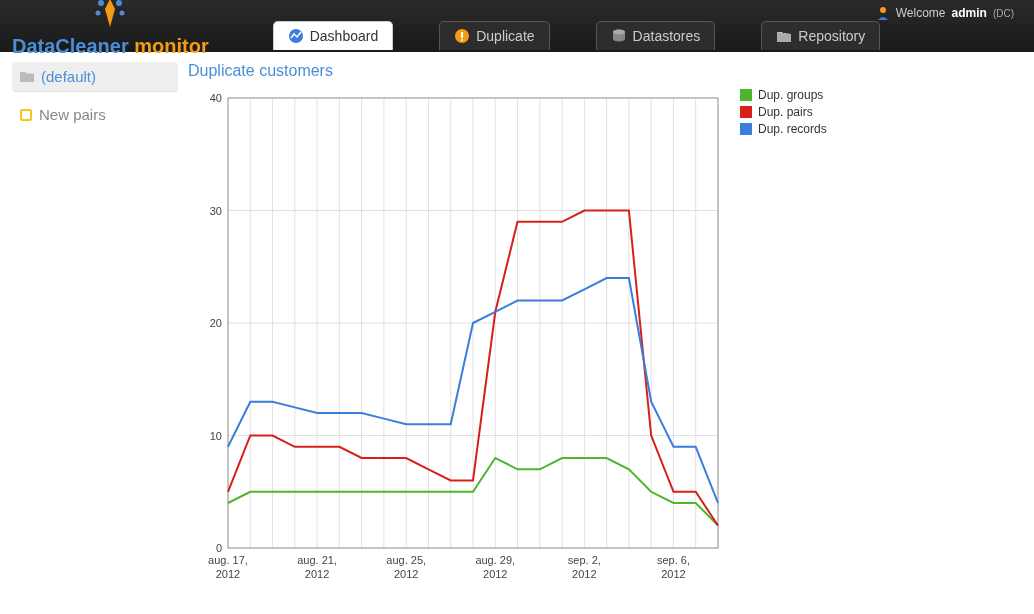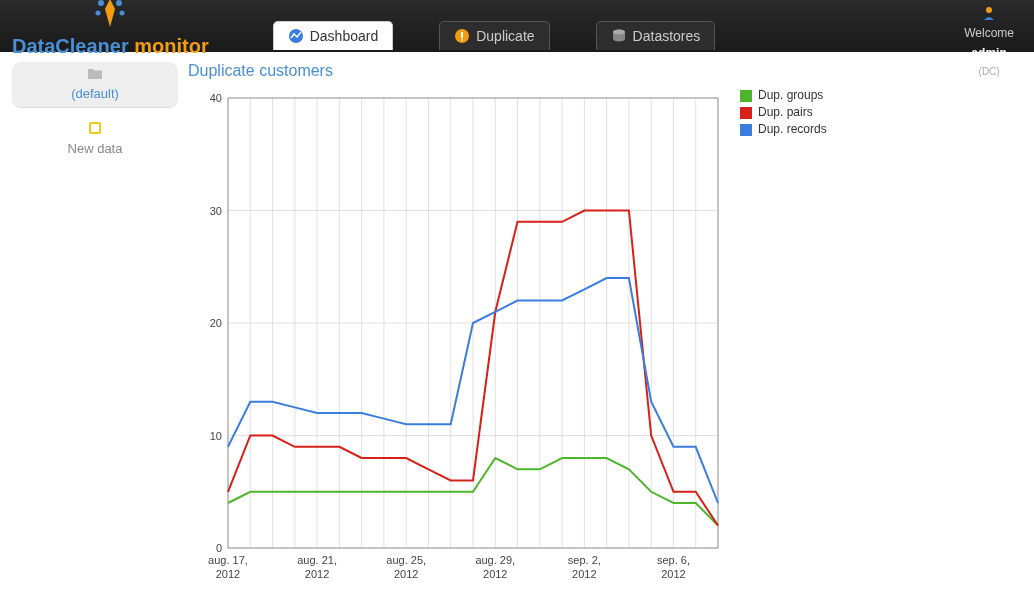--- a/index.html
+++ b/index.html
@@ -9,39 +9,39 @@
   .logo { display: flex; align-items: center; gap: 6px; flex-direction: column; }
   .logo-text { font-size: 20px; font-weight: bold; }
   .logo-dc { color: #4a8fd6; }
   .logo-mon { color: #f39c12; }
   
   .nav { display: flex; margin-left: 20px; gap: 2px; margin-top: 18px; }
   .nav-tab { display: flex; align-items: center; gap: 6px; padding: 6px 14px; border-radius: 5px 5px 0 0; color: #ccc; font-size: 14px; cursor: pointer; background: #2d2d2d; border: 1px solid #555; border-bottom: none; margin-left: 44px; }
   .nav-tab.active { background: #fff; color: #333; border-color: #ccc; }
   .nav-tab .t-icon { width: 16px; height: 16px; display:inline-flex; align-items:center; justify-content:center; border-radius: 3px; }
   
-  .welcome { position: absolute; right: 20px; top: 6px; color: #ccc; font-size: 12px; display: flex; align-items: center; gap: 6px; flex-direction: column; }
+  .welcome { position: absolute; right: 20px; top: 6px; color: #ccc; font-size: 12px; display: flex; align-items: center; gap: 6px; }
   .welcome b { color: #fff; }
   .welcome small { color: #aaa; font-size: 10px; }
   
   .content { display: flex; padding: 10px 12px; gap: 10px; }
   .sidebar { width: 166px; flex-shrink: 0; }
-  .sidebar-item { display:flex; align-items:center; gap:7px; padding: 6px 8px; font-size: 13px; cursor: pointer; border-radius: 9px; flex-direction: column; }
+  .sidebar-item { display:flex; align-items:center; gap:7px; padding: 6px 8px; font-size: 15px; cursor: pointer; border-radius: 4px; }
   .sidebar-item.active { background:#3b7ddd; color:#fff; }
   .sidebar-item:not(.active):not(.new) { background:#eee; color:#4a8fd6; border-bottom:1px solid #ddd; }
   .sidebar-item.new { color:#888; }
   .folder-icon { width:14px; height:11px; display:inline-block; }
   .new-icon { width:12px; height:12px; border:2px solid #f5c518; border-radius:2px; display:inline-block; }
   
   .main { flex: 1; }
   .chart-title { color:#4a8fd6; font-size:16px; margin-bottom:8px; }
   .chart-wrap { position: relative; display: flex; }
   .chart-svg { display:block; }
   .legend { margin-left: 12px; font-size: 12px; }
-  .legend-row { display:flex; align-items:flex-end; gap:6px; margin-bottom:3px; }
+  .legend-row { display:flex; align-items:center; gap:6px; margin-bottom:3px; }
   .swatch { width:12px; height:12px; }
   .axis-text { font-size: 11px; fill: #444; }
 </style>
 </head>
 <body>
 
 <div class="topbar">
   <div class="logo">
     <svg width="34" height="34" viewBox="0 0 34 34">
       <path d="M17 4 L22 14 L17 32 L12 14 Z" fill="#f39c12"></path>
@@ -79,20 +79,29 @@
       <div class="nav-tab">
         <span class="t-icon">
           <svg width="16" height="16">
             <ellipse cx="8" cy="4" rx="6" ry="2.5" fill="#888"></ellipse>
             <path d="M2 4 v7 a6 2.5 0 0 0 12 0 v-7" fill="#888"></path>
             <ellipse cx="8" cy="4" rx="6" ry="2.5" fill="#aaa"></ellipse>
           </svg>
         </span>
         <span>Datastores</span>
       </div>
+      <div class="nav-tab">
+        <span class="t-icon">
+          <svg width="16" height="16">
+            <path d="M1 4 h5 l2 2 h7 v8 h-14 z" fill="#aaa"></path>
+            <path d="M1 4 h5 l2 2 h7" fill="#ccc"></path>
+          </svg>
+        </span>
+        <span>Repository</span>
+      </div>
     </div>
 
   <div class="welcome">
     <svg width="14" height="14">
         <circle cx="7" cy="4" r="3" fill="#f39c12"></circle>
         <path d="M2 14 Q7 8 12 14 Z" fill="#3b7ddd"></path>
       </svg>
     <span>Welcome</span>
     <b>admin</b>
     <small>(DC)</small>
@@ -104,21 +113,21 @@
     <div id="sidebar-list">
         <div class="sidebar-item">
           <svg class="folder-icon" viewBox="0 0 14 11">
             <path d="M0 1 h5 l1.5 1.5 H14 V11 H0 Z" fill="#bbb"></path>
           </svg>
           <span>(default)</span>
         </div>
       </div>
     <div class="sidebar-item new" style="margin-top:8px">
       <span class="new-icon"></span>
-      <span>New data</span>
+      <span>New pairs</span>
     </div>
   </div>
 
   <div class="main">
     <div class="chart-title">Duplicate customers</div>
     <div class="chart-wrap">
       <svg id="chart" class="chart-svg" width="540" height="510">
           <line x1="40" y1="10" x2="40" y2="460" stroke="#ccc" stroke-width="0.6"></line>
           <line x1="62.27272727272727" y1="10" x2="62.27272727272727" y2="460" stroke="#ccc" stroke-width="0.6"></line>
           <line x1="84.54545454545455" y1="10" x2="84.54545454545455" y2="460" stroke="#ccc" stroke-width="0.6"></line>

